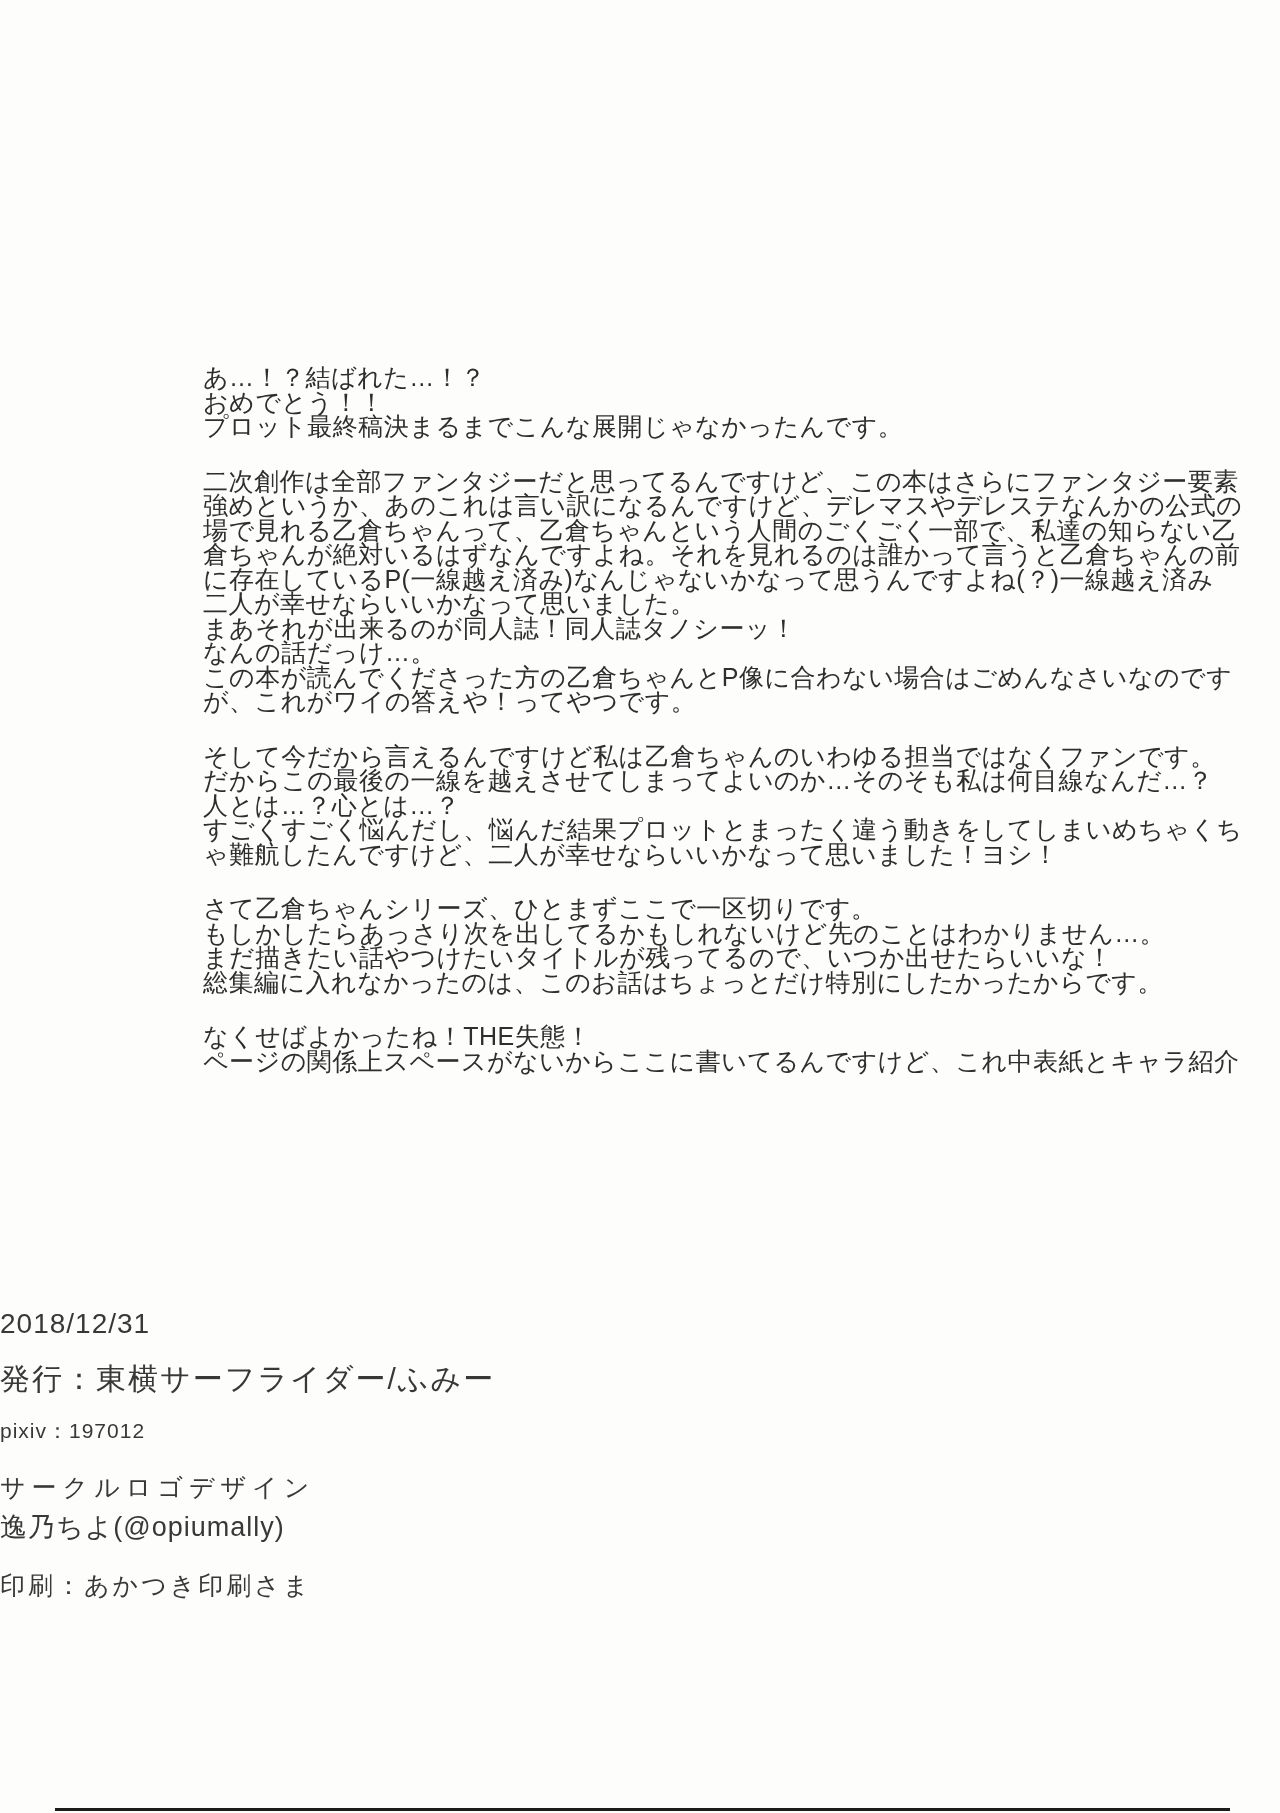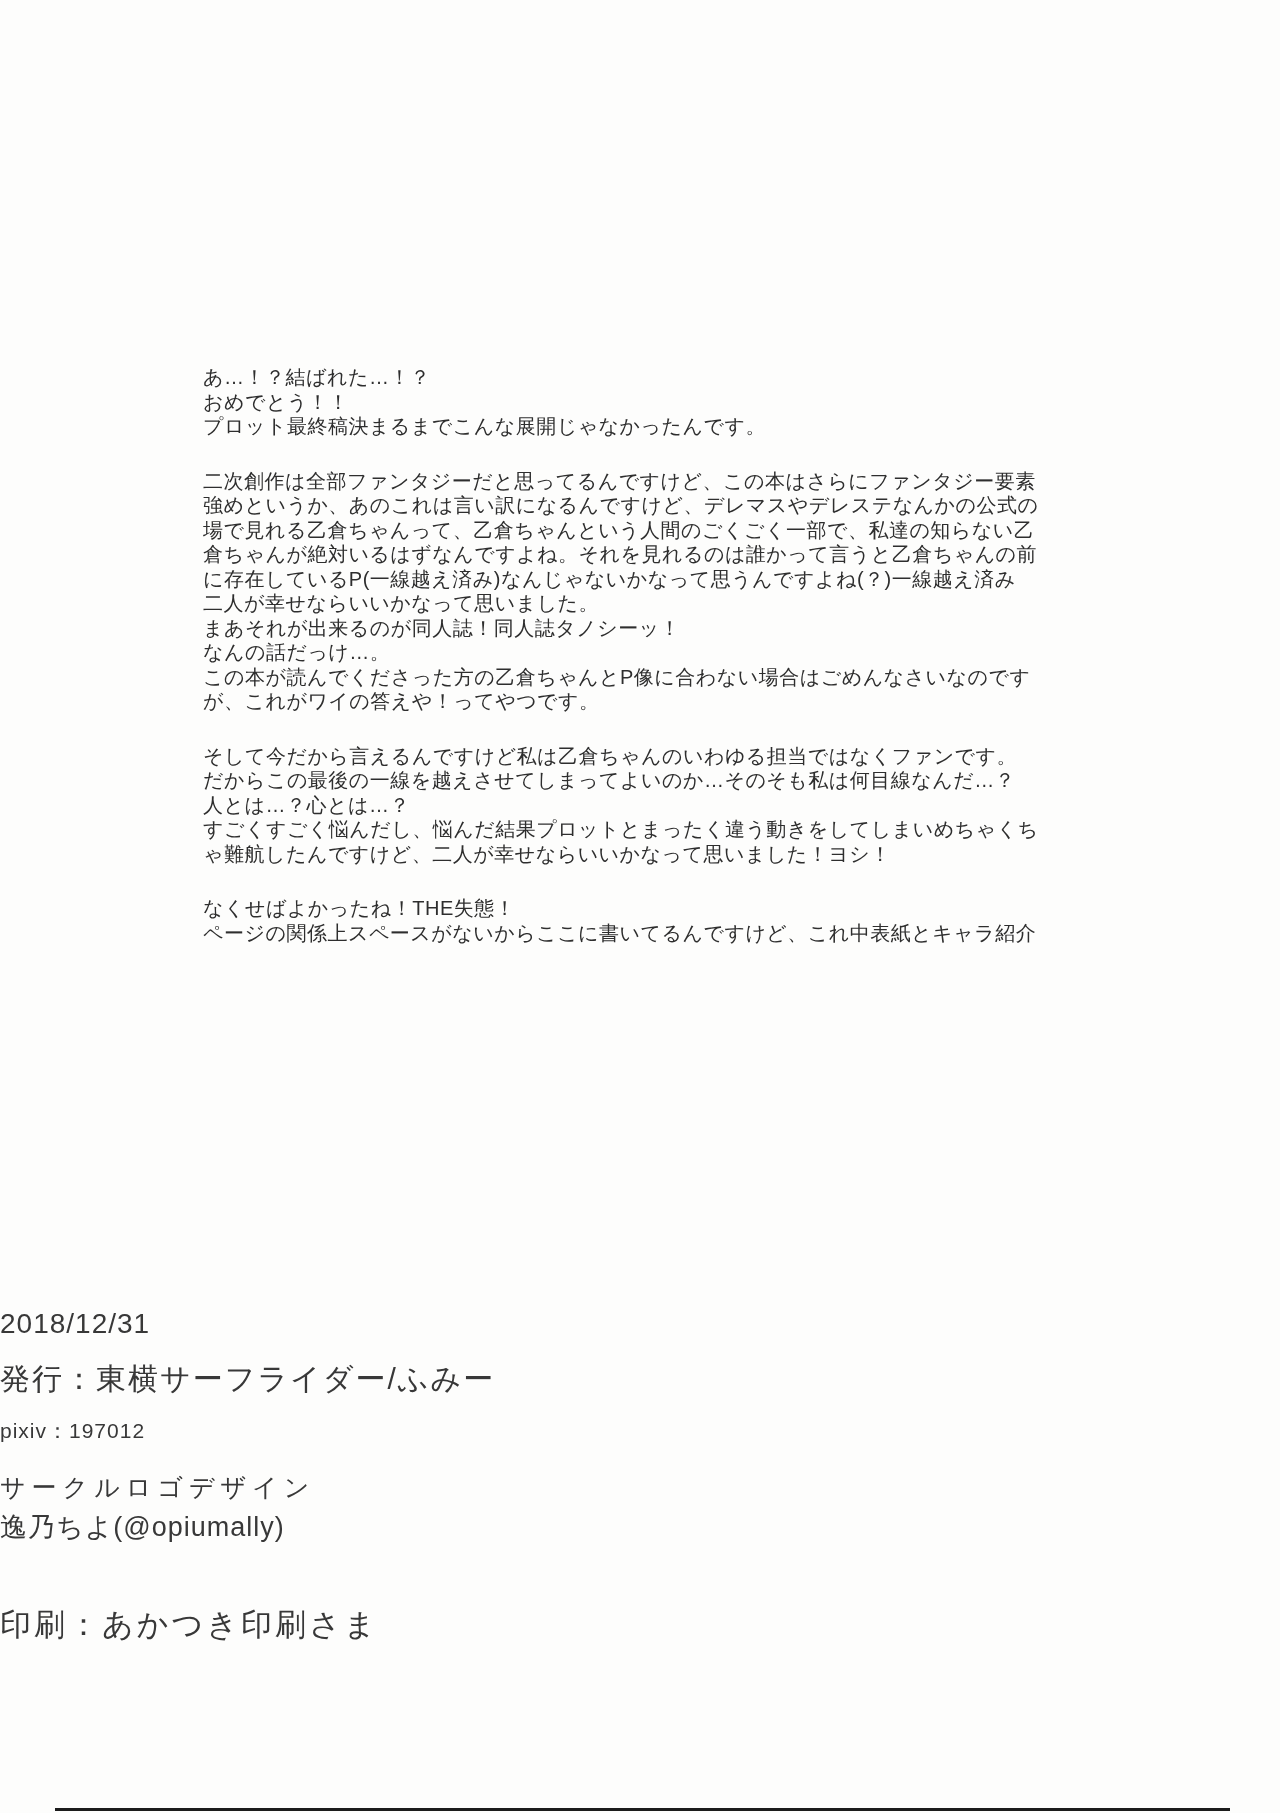--- a/index.html
+++ b/index.html
@@ -14,21 +14,21 @@
     background: #fdfdfc;
     overflow: hidden;
     font-family: "Liberation Sans", "DejaVu Sans", sans-serif;
     color: #2f2f2f;
   }
   .body-text {
     position: absolute;
     left: 203px;
     top: 365px;
     width: 860px;
-    font-size: 20px;
+    font-size: 25px;
     line-height: 24.5px;
     letter-spacing: 0.5px;
     color: #2e2e2e;
   }
   .para {
     margin: 0 0 30px 0;
     padding: 0;
   }
   .line {
     display: block;
@@ -71,22 +71,22 @@
     line-height: 34px;
     letter-spacing: 6px;
   }
   .c-logo-name {
     margin-top: 4px;
     font-size: 27px;
     line-height: 38px;
     letter-spacing: 1px;
   }
   .c-printer {
-    margin-top: 60px;
-    font-size: 31px;
+    margin-top: 20px;
+    font-size: 25px;
     line-height: 38px;
     letter-spacing: 3px;
   }
   .scan-edge-line {
     position: absolute;
     left: 55px;
     right: 50px;
     bottom: 2px;
     height: 3px;
     background: #1c1c1c;
@@ -119,20 +119,26 @@
     </div>
 
     <div class="para">
       <span class="line">そして今だから言えるんですけど私は乙倉ちゃんのいわゆる担当ではなくファンです。</span>
       <span class="line">だからこの最後の一線を越えさせてしまってよいのか…そのそも私は何目線なんだ…？</span>
       <span class="line">人とは…？心とは…？</span>
       <span class="line">すごくすごく悩んだし、悩んだ結果プロットとまったく違う動きをしてしまいめちゃくち</span>
       <span class="line">ゃ難航したんですけど、二人が幸せならいいかなって思いました！ヨシ！</span>
     </div>
 
+    <div class="para">
+      <span class="line">さて乙倉ちゃんシリーズ、ひとまずここで一区切りです。</span>
+      <span class="line">もしかしたらあっさり次を出してるかもしれないけど先のことはわかりません…。</span>
+      <span class="line">まだ描きたい話やつけたいタイトルが残ってるので、いつか出せたらいいな！</span>
+      <span class="line">総集編に入れなかったのは、このお話はちょっとだけ特別にしたかったからです。</span>
+    </div>
 
     <div class="para">
       <span class="line">なくせばよかったね！THE失態！</span>
       <span class="line">ページの関係上スペースがないからここに書いてるんですけど、これ中表紙とキャラ紹介</span>
     </div>
 
   </div>
 
   <div class="colophon">
     <div class="c-date">2018/12/31</div>

